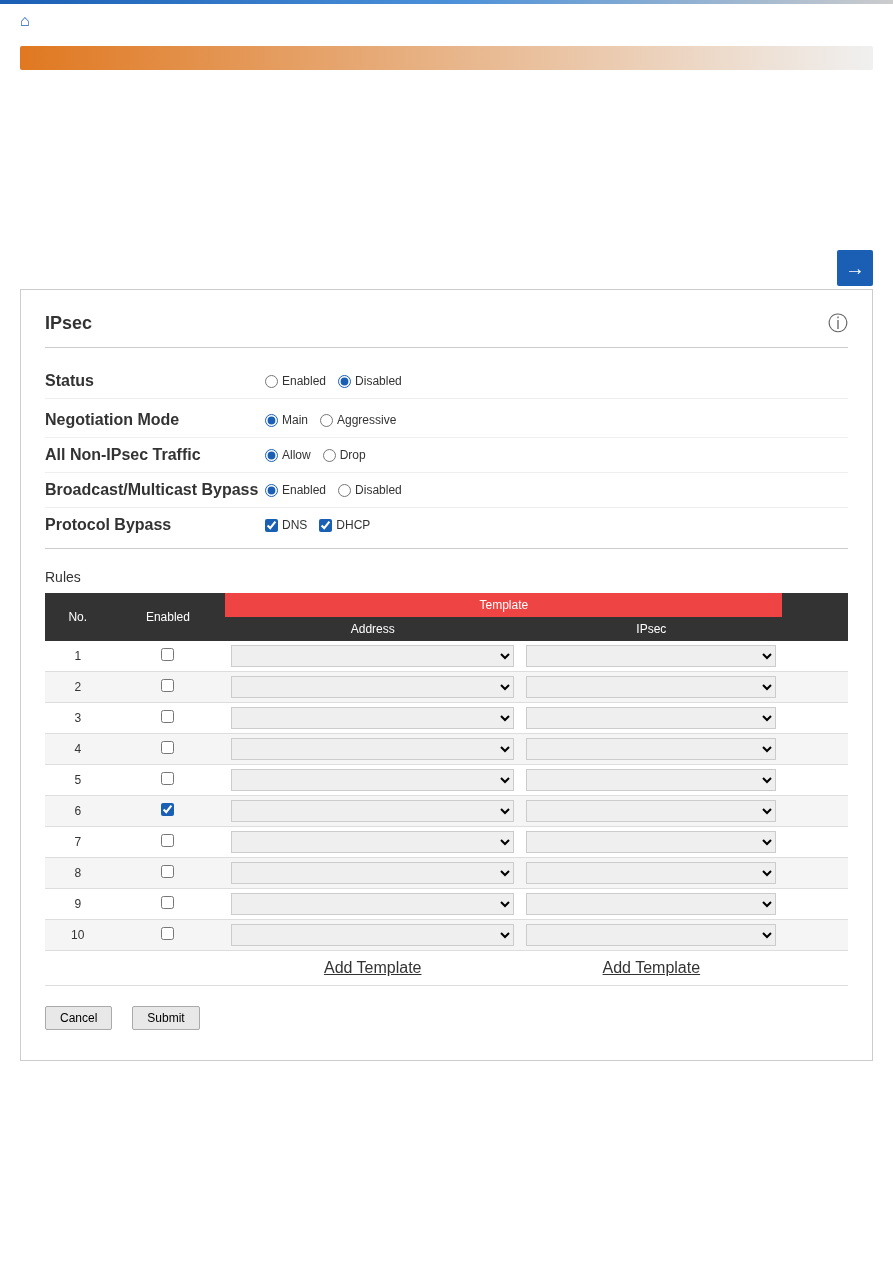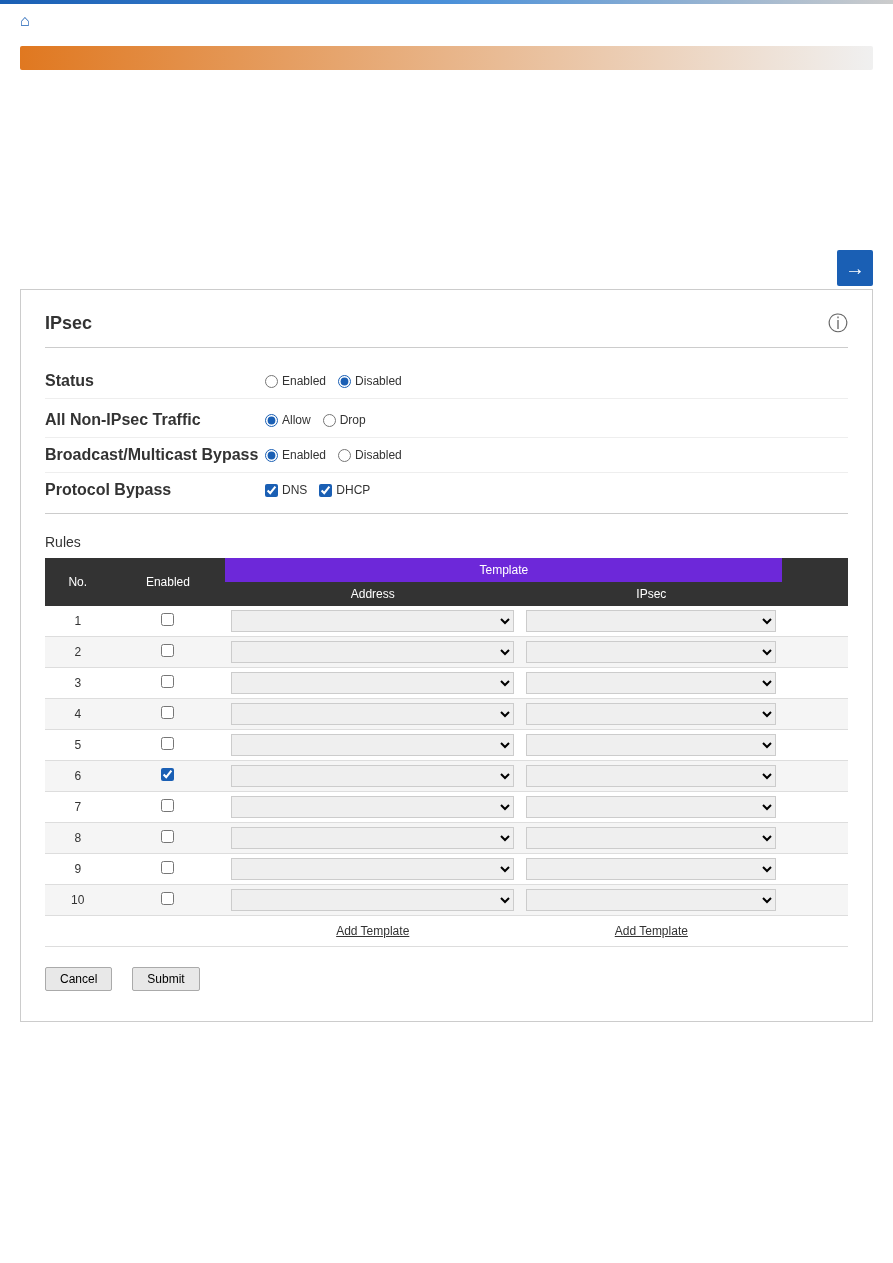--- a/index.html
+++ b/index.html
@@ -199,21 +199,21 @@
 
     .add-template-row td {
       background: #fff !important;
       padding: 8px;
     }
 
     .add-template-link {
       color: #333;
       text-decoration: underline;
       cursor: pointer;
-      font-size: 12px;
+      font-size: 16px;
     }
 
     
     .form-buttons {
       margin-top: 20px;
       display: flex;
       gap: 20px;
     }
 
     .btn {
@@ -260,20 +260,33 @@
           <input type="radio" name="status" value="Enabled" style="">
           <span>Enabled</span>
         </label>
         <label>
           <input type="radio" name="status" value="Disabled" checked="" style="">
           <span>Disabled</span>
         </label>
       </div>
     </div>
 
+    <div class="form-row">
+      <div class="field-label">Negotiation Mode</div>
+      <div class="field-options">
+        <label>
+          <input type="radio" name="negotiation" value="Main" checked="" style="">
+          <span>Main</span>
+        </label>
+        <label>
+          <input type="radio" name="negotiation" value="Aggressive" style="">
+          <span>Aggressive</span>
+        </label>
+      </div>
+    </div>
 
     <div class="form-row">
       <div class="field-label">All Non-IPsec Traffic</div>
       <div class="field-options">
         <label>
           <input type="radio" name="nonipsec" value="Allow" checked="" style="">
           <span>Allow</span>
         </label>
         <label>
           <input type="radio" name="nonipsec" value="Drop" style="">
@@ -311,21 +324,21 @@
     </div>
 
     <div class="rules-section">
       <div class="rules-title">Rules</div>
 
       <table class="rules-table">
         <thead>
           <tr>
             <th rowspan="2" class="no-col">No.</th>
             <th rowspan="2" class="enabled-col">Enabled</th>
-            <th colspan="2" style="background:#6d28d9;">Template</th>
+            <th colspan="2" style="background:#ef4444;">Template</th>
             <th rowspan="2" style="width:40px; background:#333;"></th>
           </tr>
           <tr>
             <th class="address-col">Address</th>
             <th class="ipsec-col">IPsec</th>
           </tr>
         </thead>
         <tbody id="rules-tbody">
 
         <tr>

